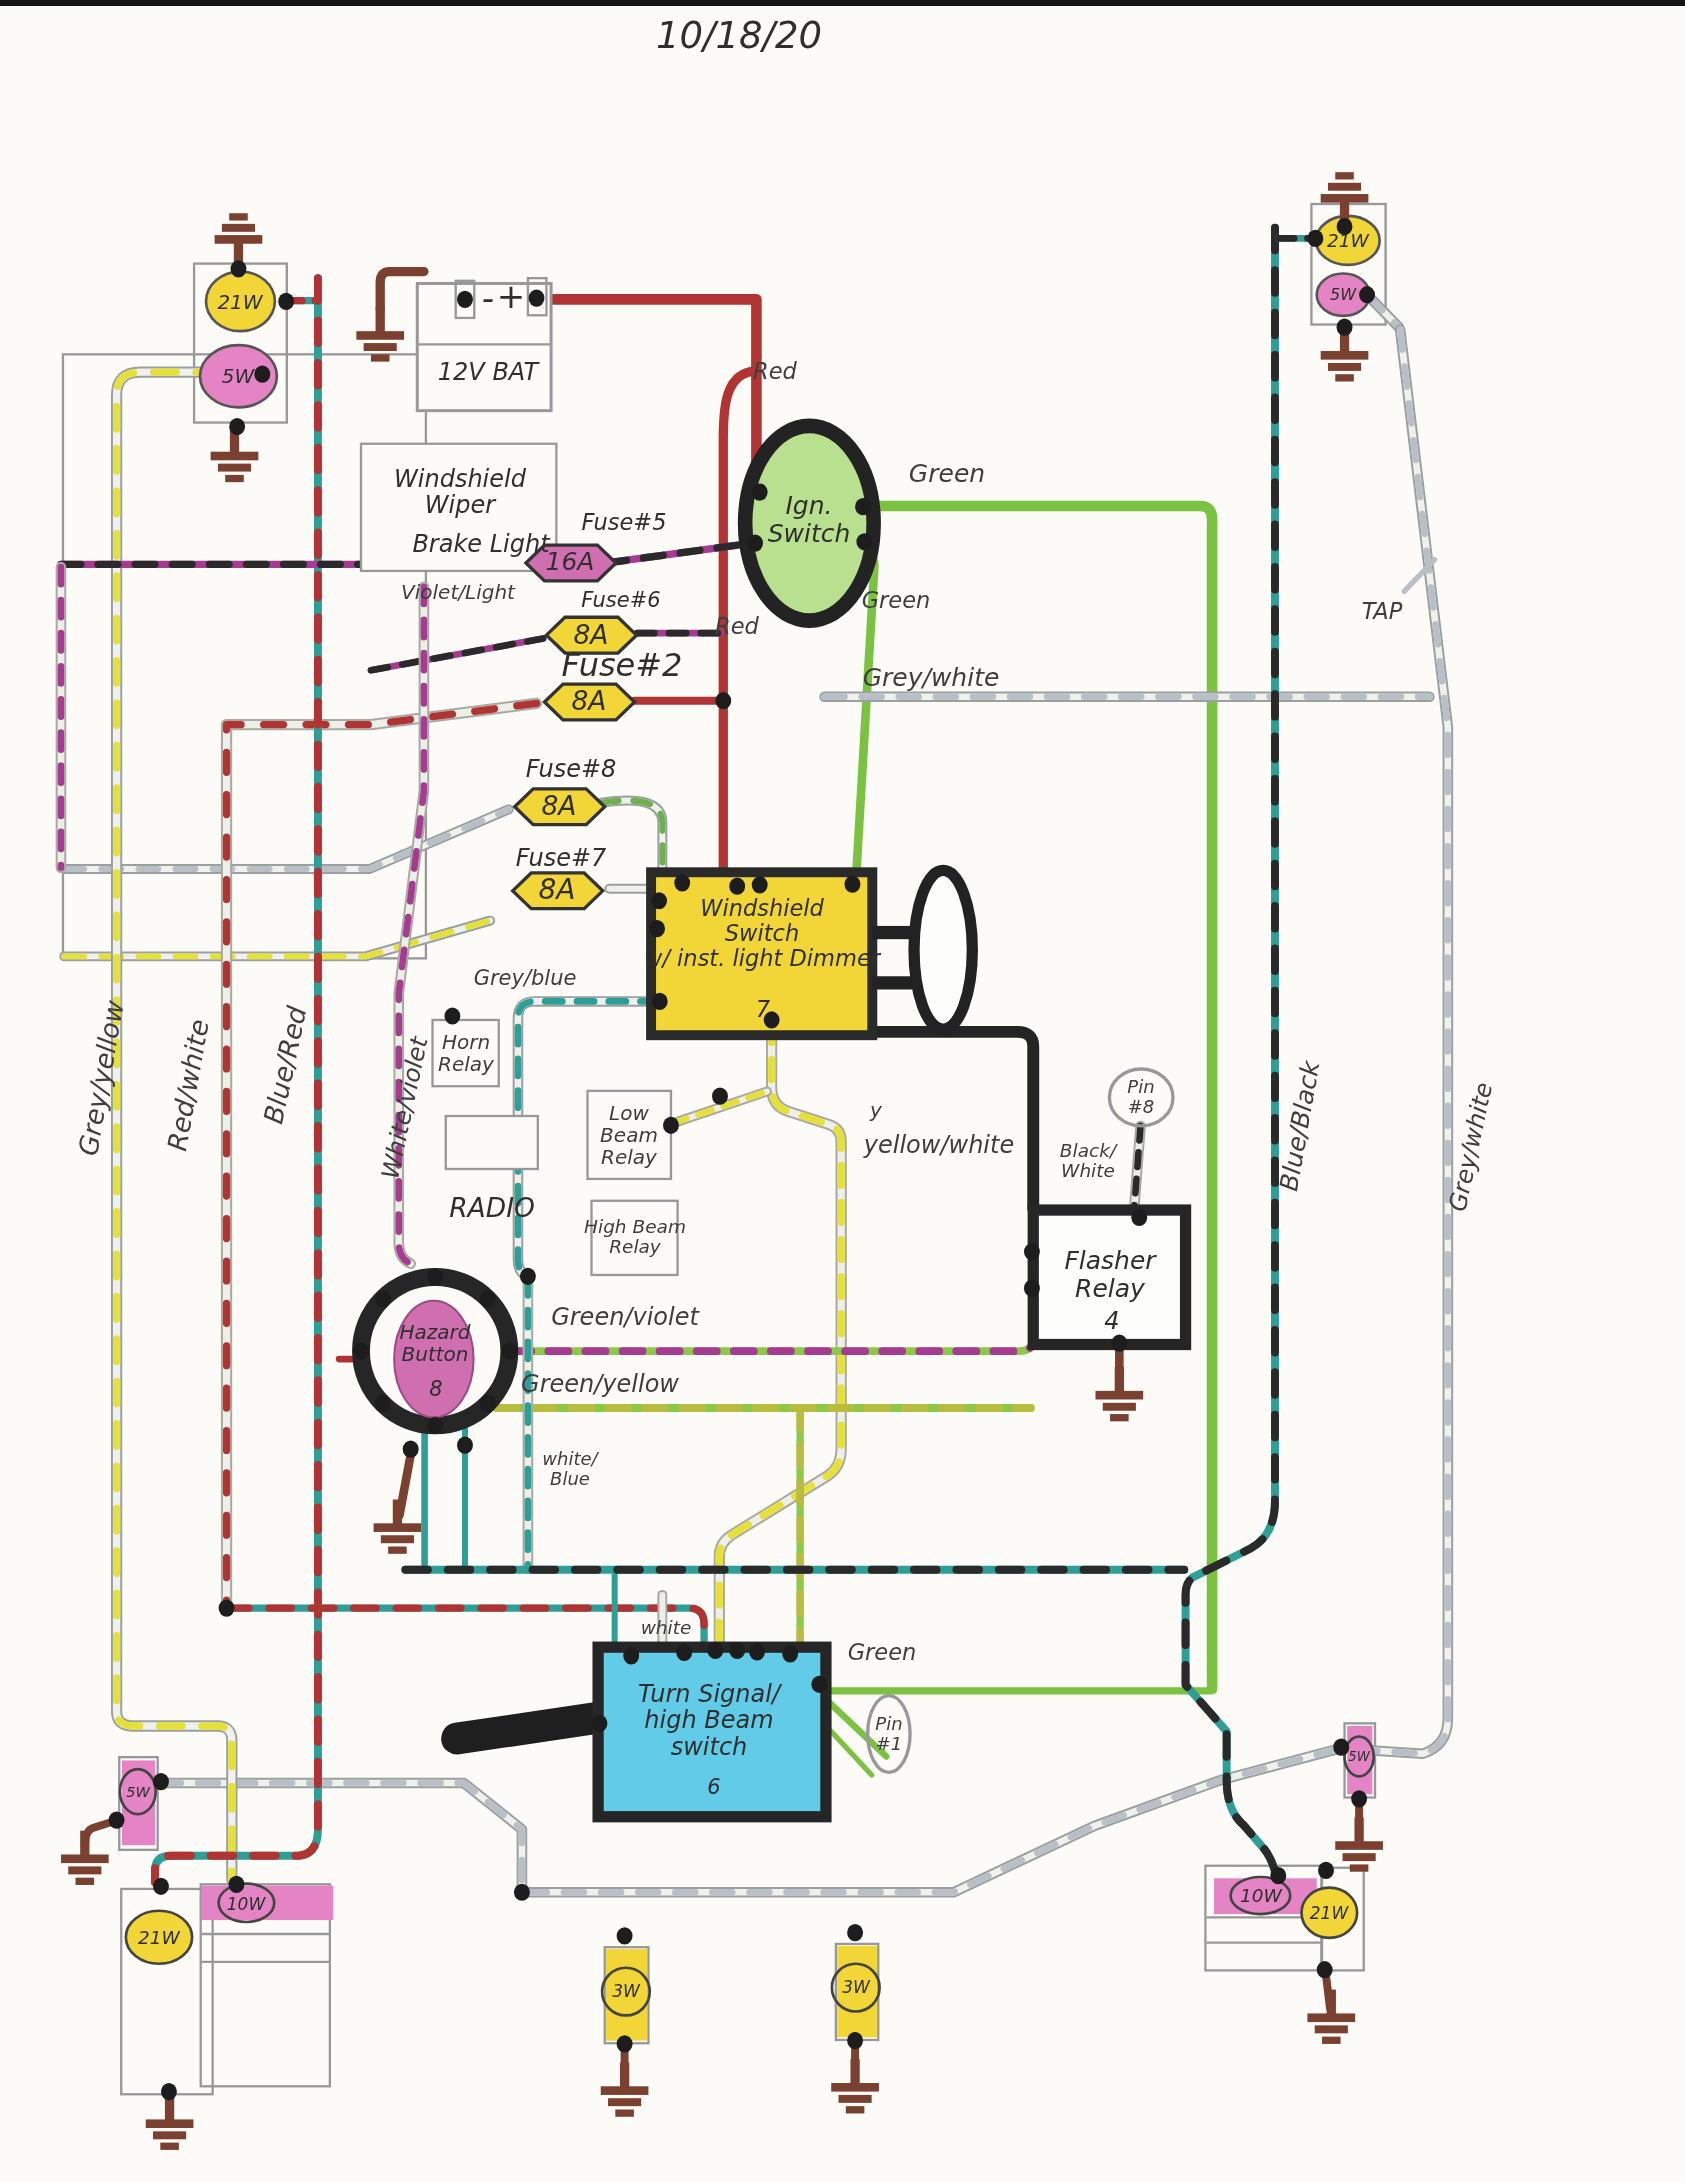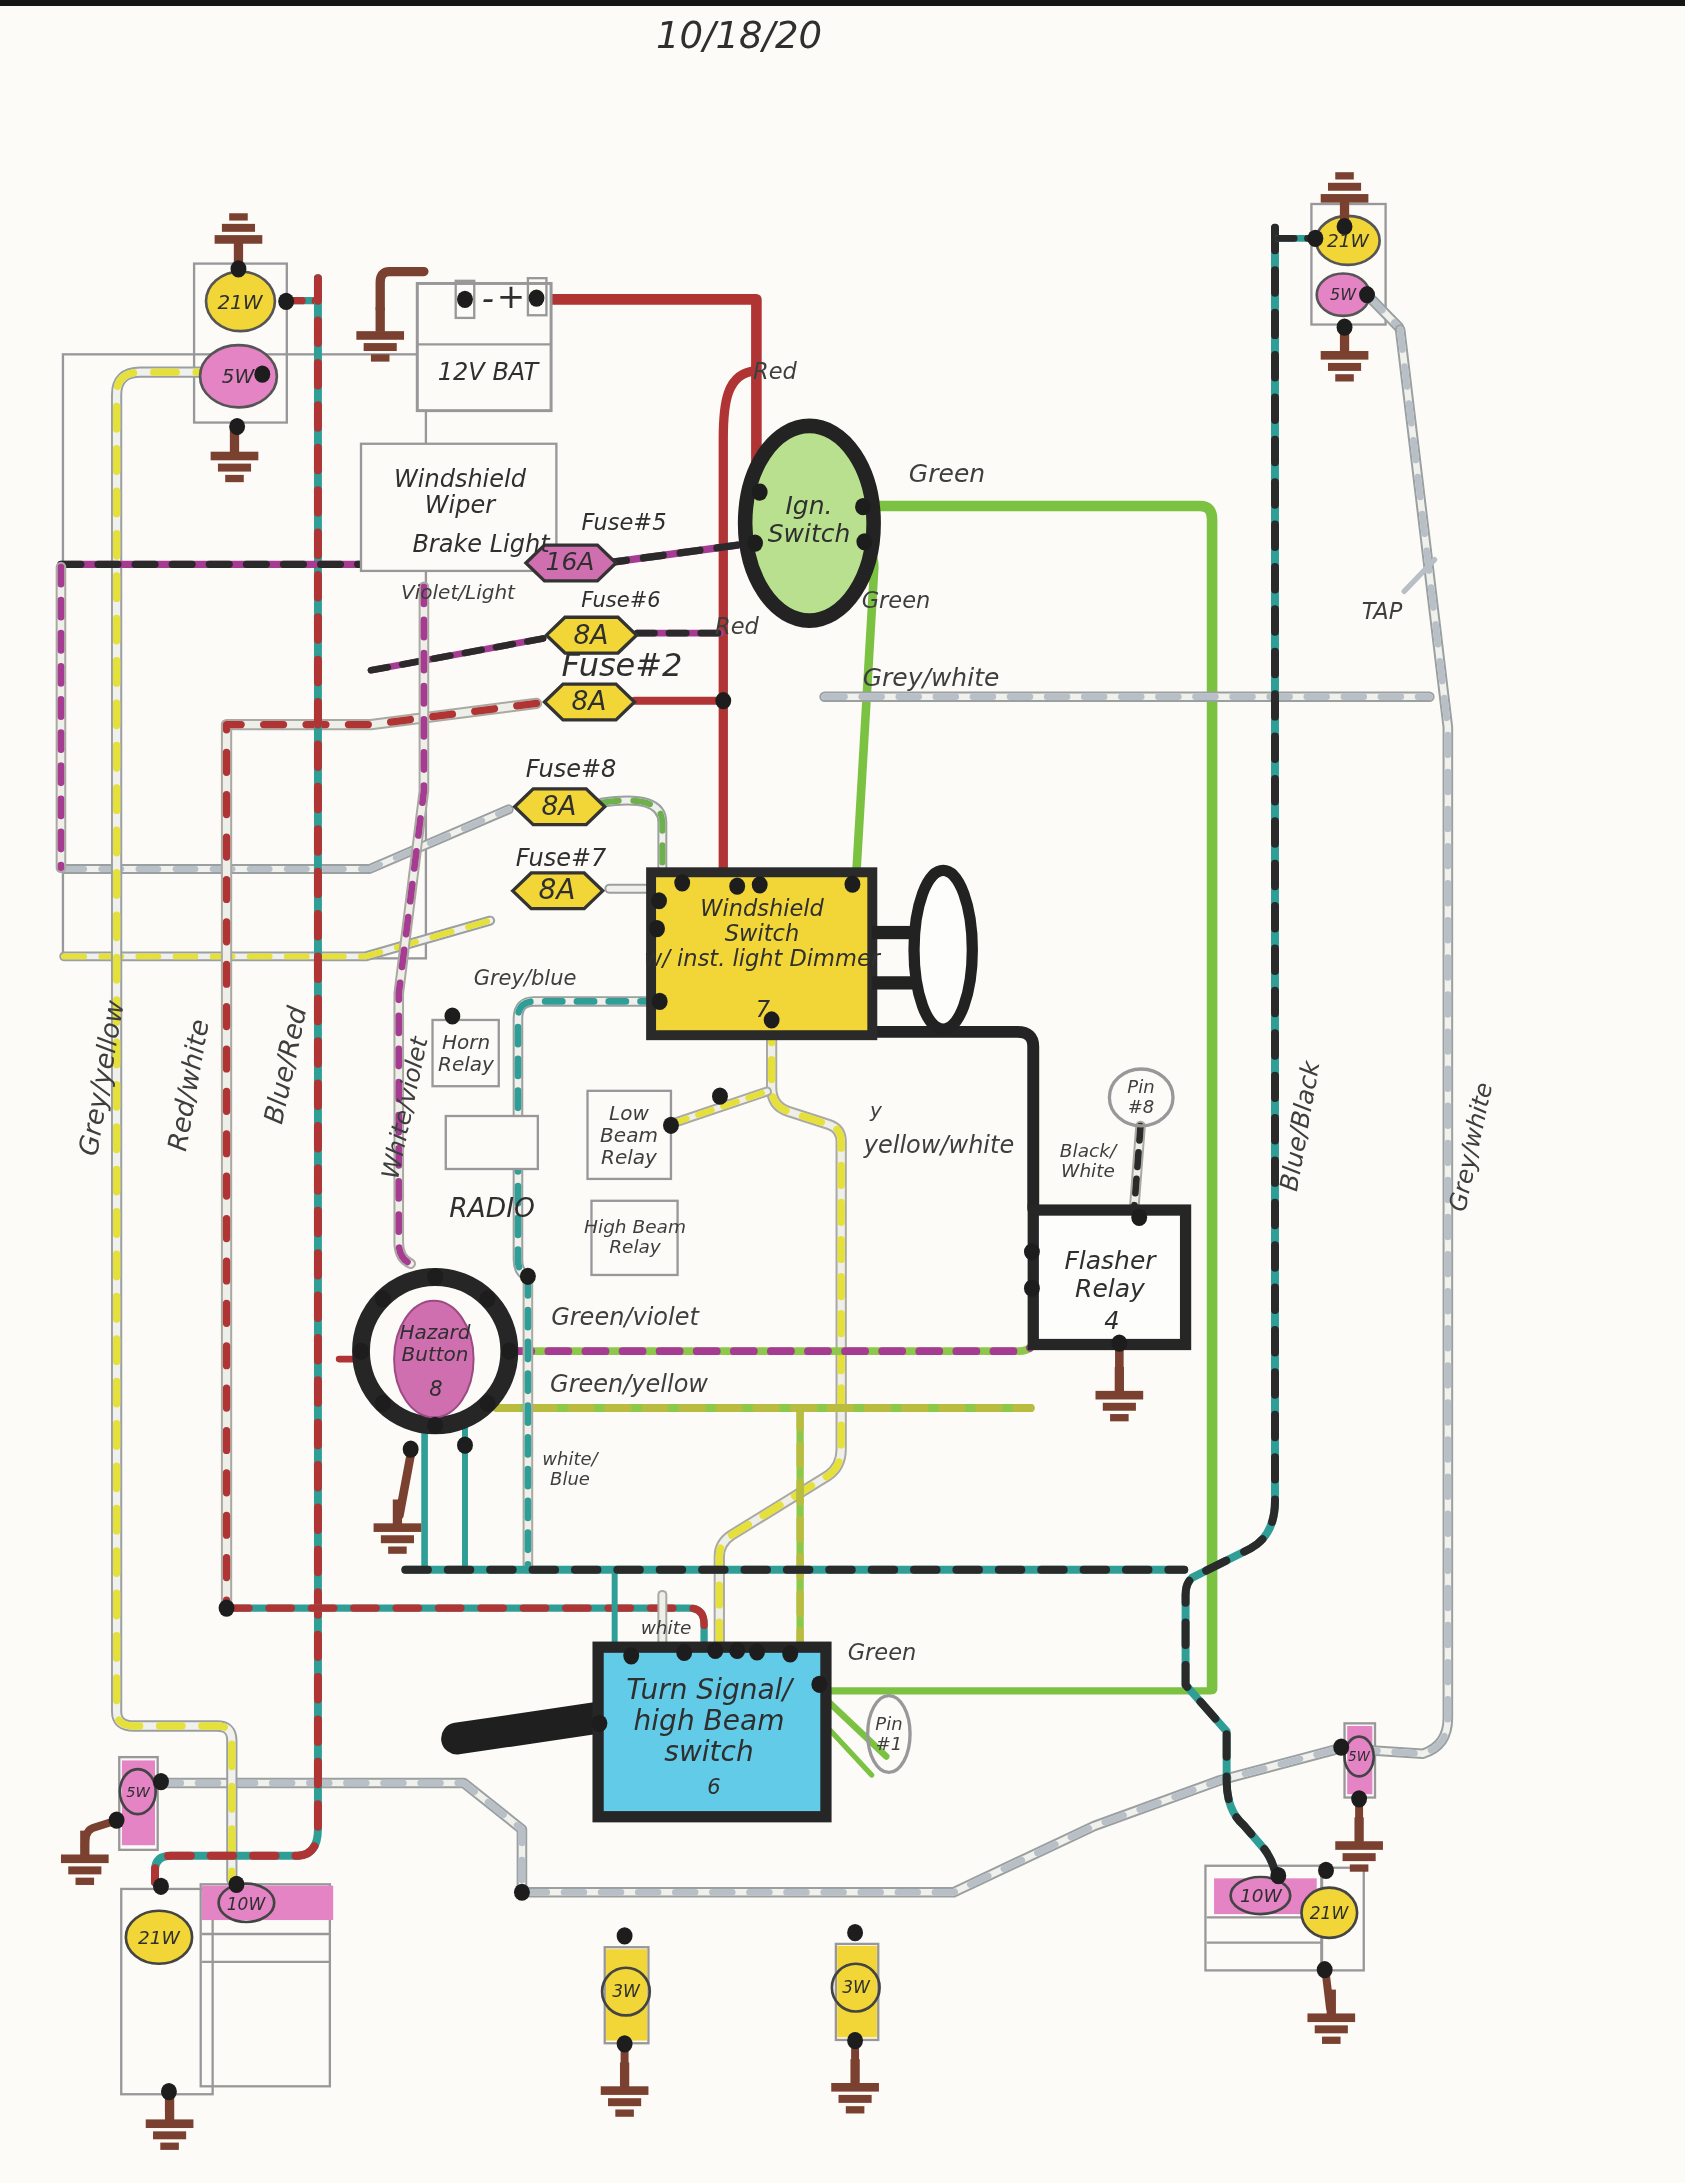--- a/index.html
+++ b/index.html
@@ -352,29 +352,29 @@
 
   <div class="lbl dk" style="left:1110px;top:1274px;font-size:25px">Flasher
 Relay</div>
   <div class="lbl dk" style="left:1112px;top:1321px;font-size:24px">4</div>
 
   <div class="lbl dk" style="left:435px;top:1343px;font-size:20px">Hazard
 Button</div>
   <div class="lbl dk" style="left:436px;top:1390px;font-size:21px">8</div>
 
   <div class="lbl" style="left:625px;top:1317px;font-size:24px">Green/violet</div>
-  <div class="lbl" style="left:629px;top:1384px;font-size:24px">Green/yellow</div>
+  <div class="lbl" style="left:600px;top:1384px;font-size:24px">Green/yellow</div>
   <div class="lbl" style="left:570px;top:1469px;font-size:18px">white/
 Blue</div>
   <div class="lbl" style="left:666px;top:1628px;font-size:18.5px">white</div>
   <div class="lbl" style="left:882px;top:1652px;font-size:22.5px">Green</div>
   <div class="lbl" style="left:889px;top:1734px;font-size:18px">Pin
 #1</div>
 
-  <div class="lbl dk" style="left:709px;top:1721px;font-size:28px">Turn Signal/
+  <div class="lbl dk" style="left:709px;top:1721px;font-size:24px">Turn Signal/
 high Beam
 switch</div>
   <div class="lbl dk" style="left:714px;top:1788px;font-size:21px">6</div>
 
   <div class="lbl dk" style="left:240px;top:302px;font-size:20px">21W</div>
   <div class="lbl dk" style="left:238px;top:376px;font-size:20px">5W</div>
   <div class="lbl dk" style="left:1348px;top:241px;font-size:18.5px">21W</div>
   <div class="lbl dk" style="left:1343px;top:295px;font-size:16px">5W</div>
   <div class="lbl dk" style="left:138px;top:1792px;font-size:14.6px">5W</div>
   <div class="lbl dk" style="left:159px;top:1938px;font-size:18.5px">21W</div>

